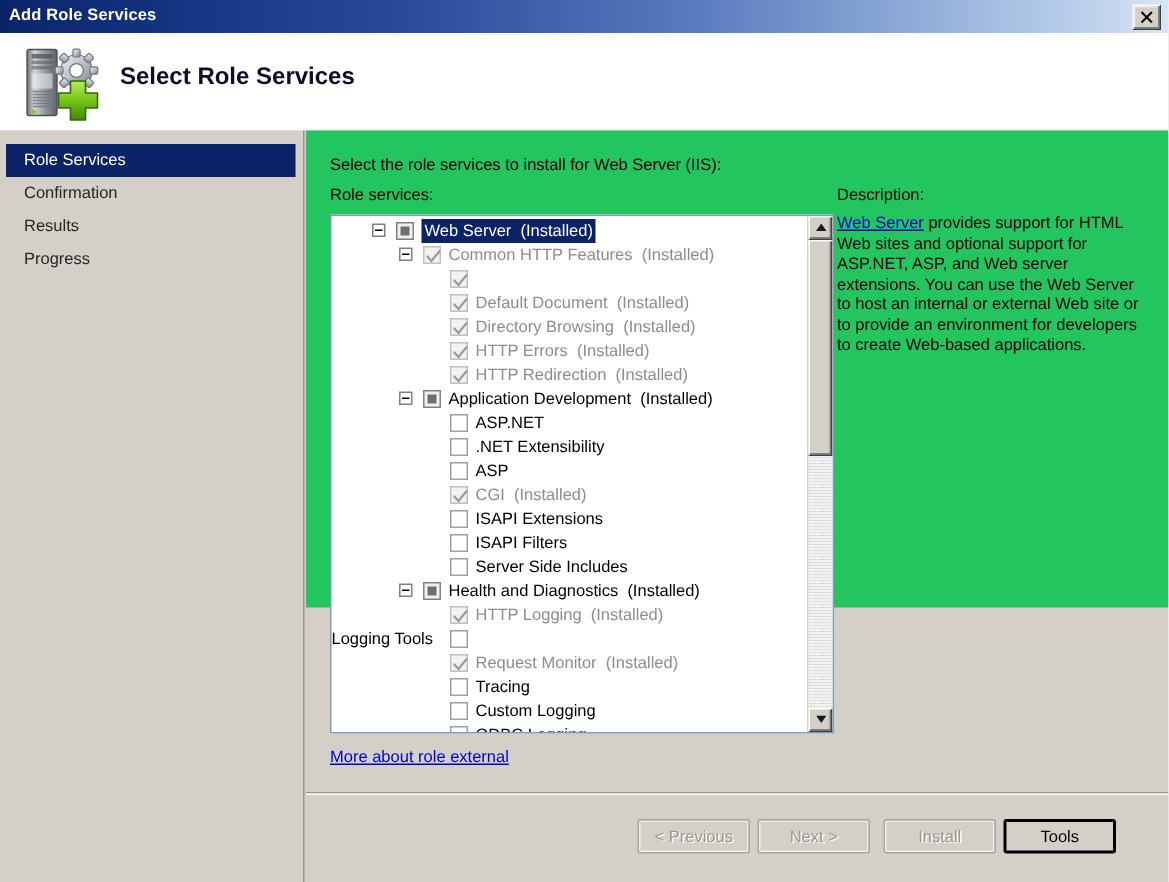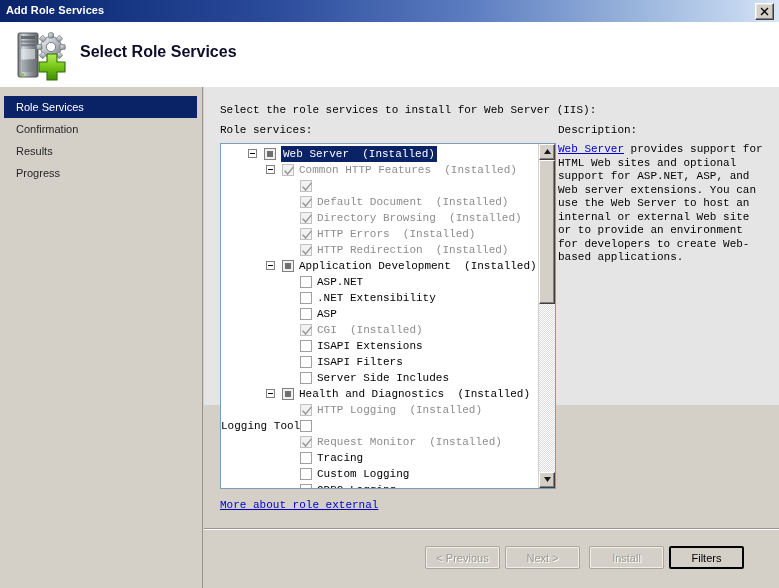--- a/index.html
+++ b/index.html
@@ -121,23 +121,22 @@
     margin-right: 5px;
   }
 
   
   .content {
     position: absolute;
     left: 204px;
     top: 87px;
     width: 575px;
     height: 318px;
-    background: #e5e5e5;
-    box-sizing: border-box;
-    font-family: Liberation Mono, monospace;
+    background: #22c55e;
+    box-sizing: border-box;
   }
   .intro-text {
     position: absolute;
     left: 16px;
     top: 17px;
     font-size: 11px;
     color: #000;
     white-space: nowrap;
   }
   .roles-label {
@@ -537,16 +536,16 @@
 
     <div class="more-link">More about role external</div>
   </div>
 
   <div class="sep-line"></div>
 
   <div class="footer">
     <button class="btn disabled" id="btn-previous" disabled="">&lt; Previous</button>
     <button class="btn disabled" id="btn-next" disabled="">Next &gt;</button>
     <button class="btn disabled" id="btn-install" disabled="">Install</button>
-    <button class="btn default" id="btn-cancel">Filters</button>
+    <button class="btn default" id="btn-cancel">Tools</button>
   </div>
 
 </div>
 
 </body></html>

